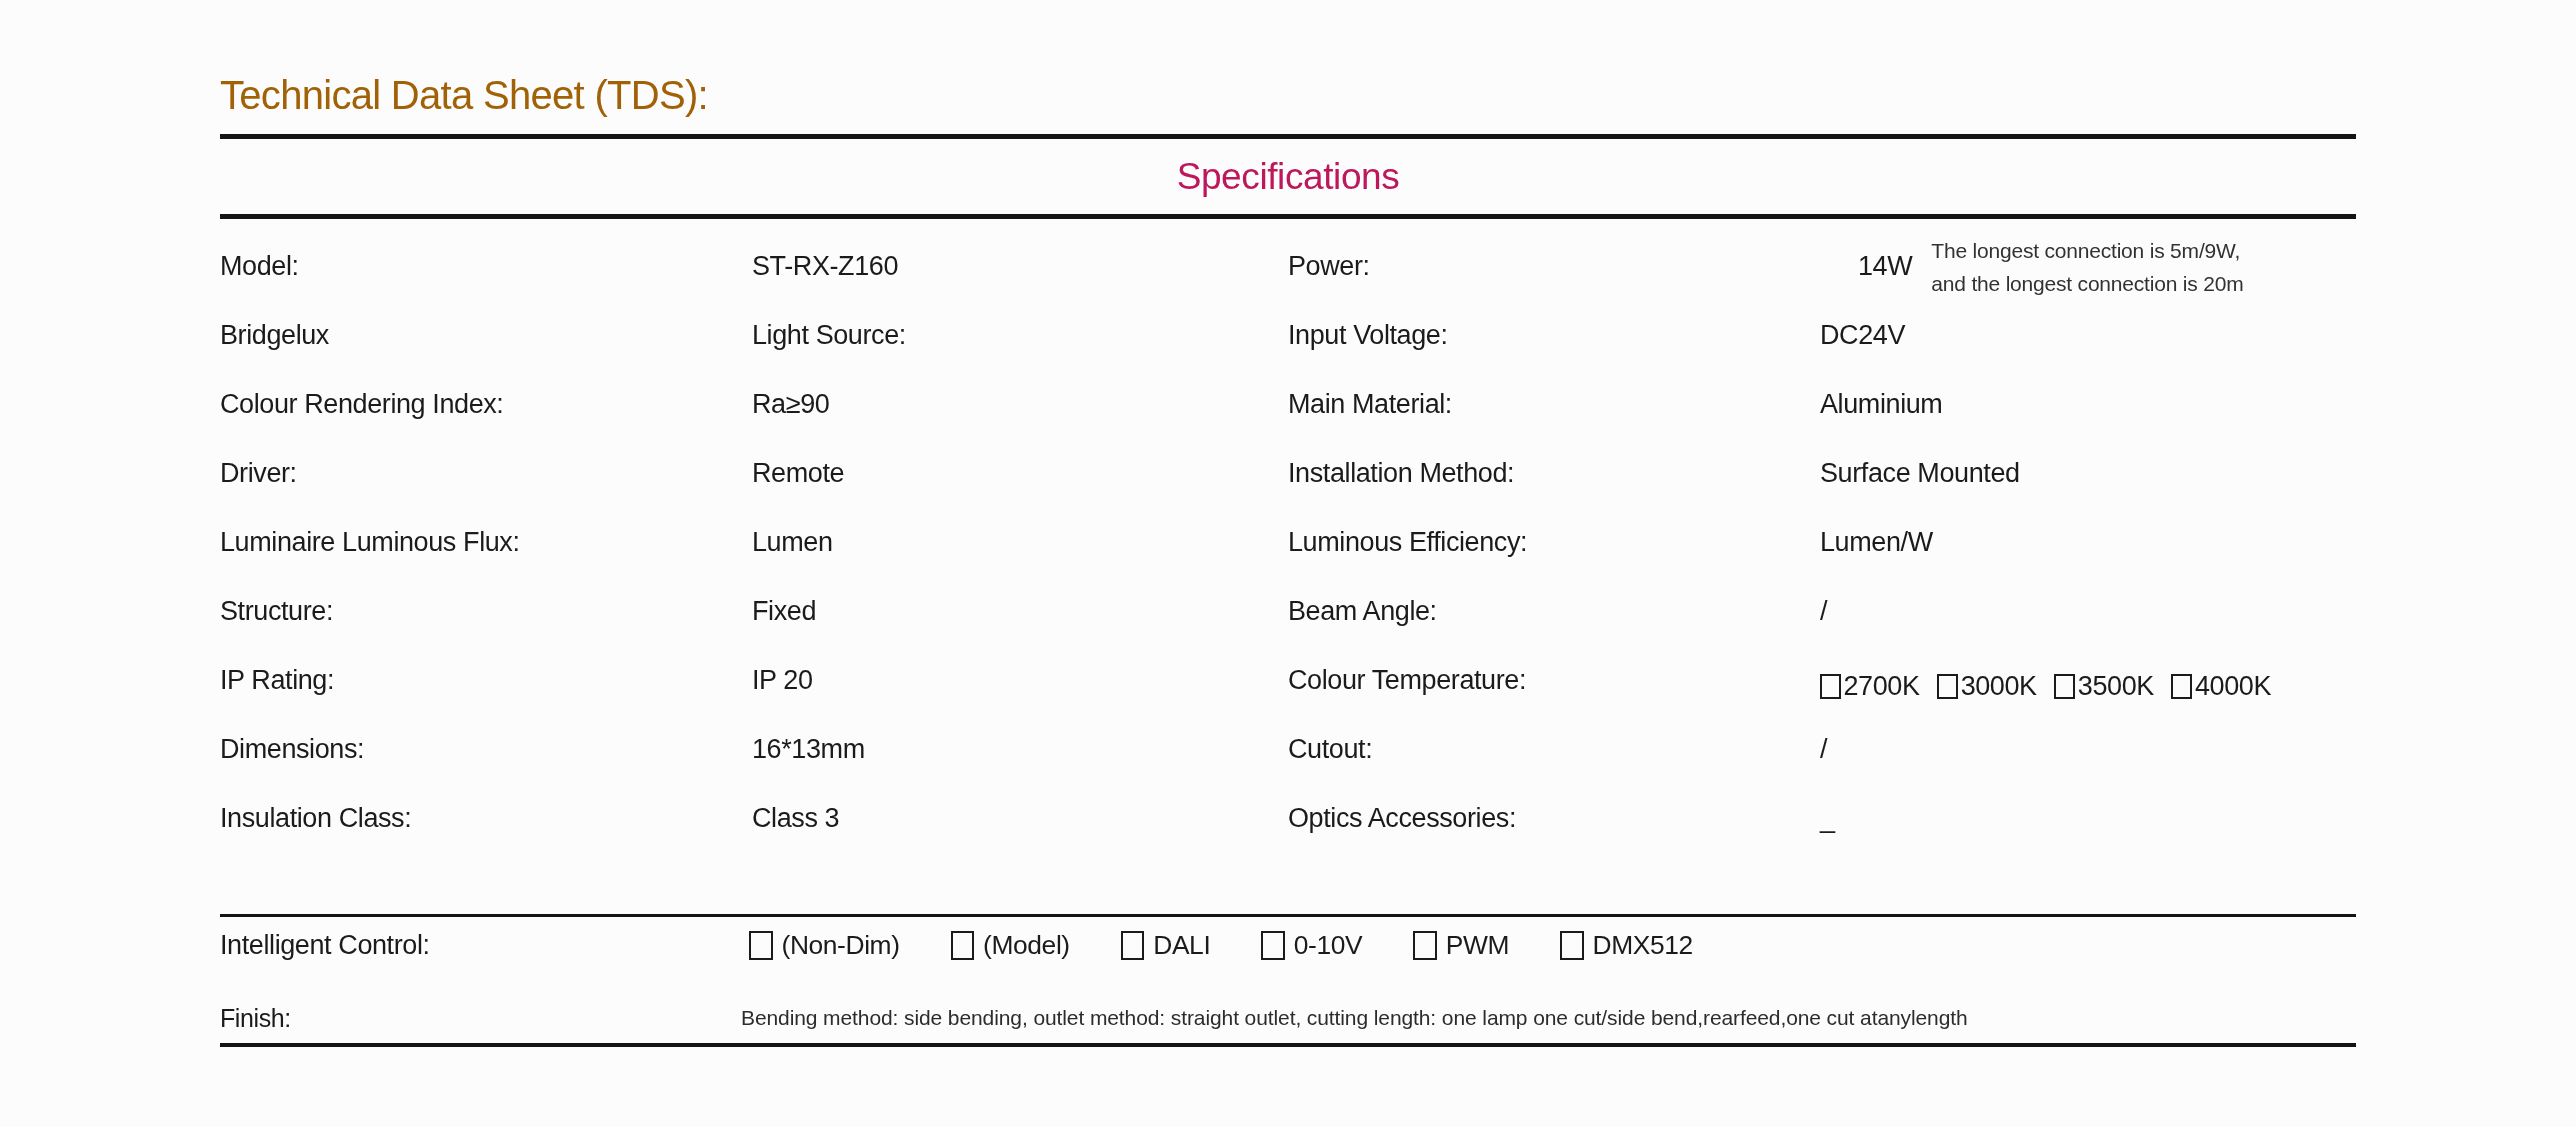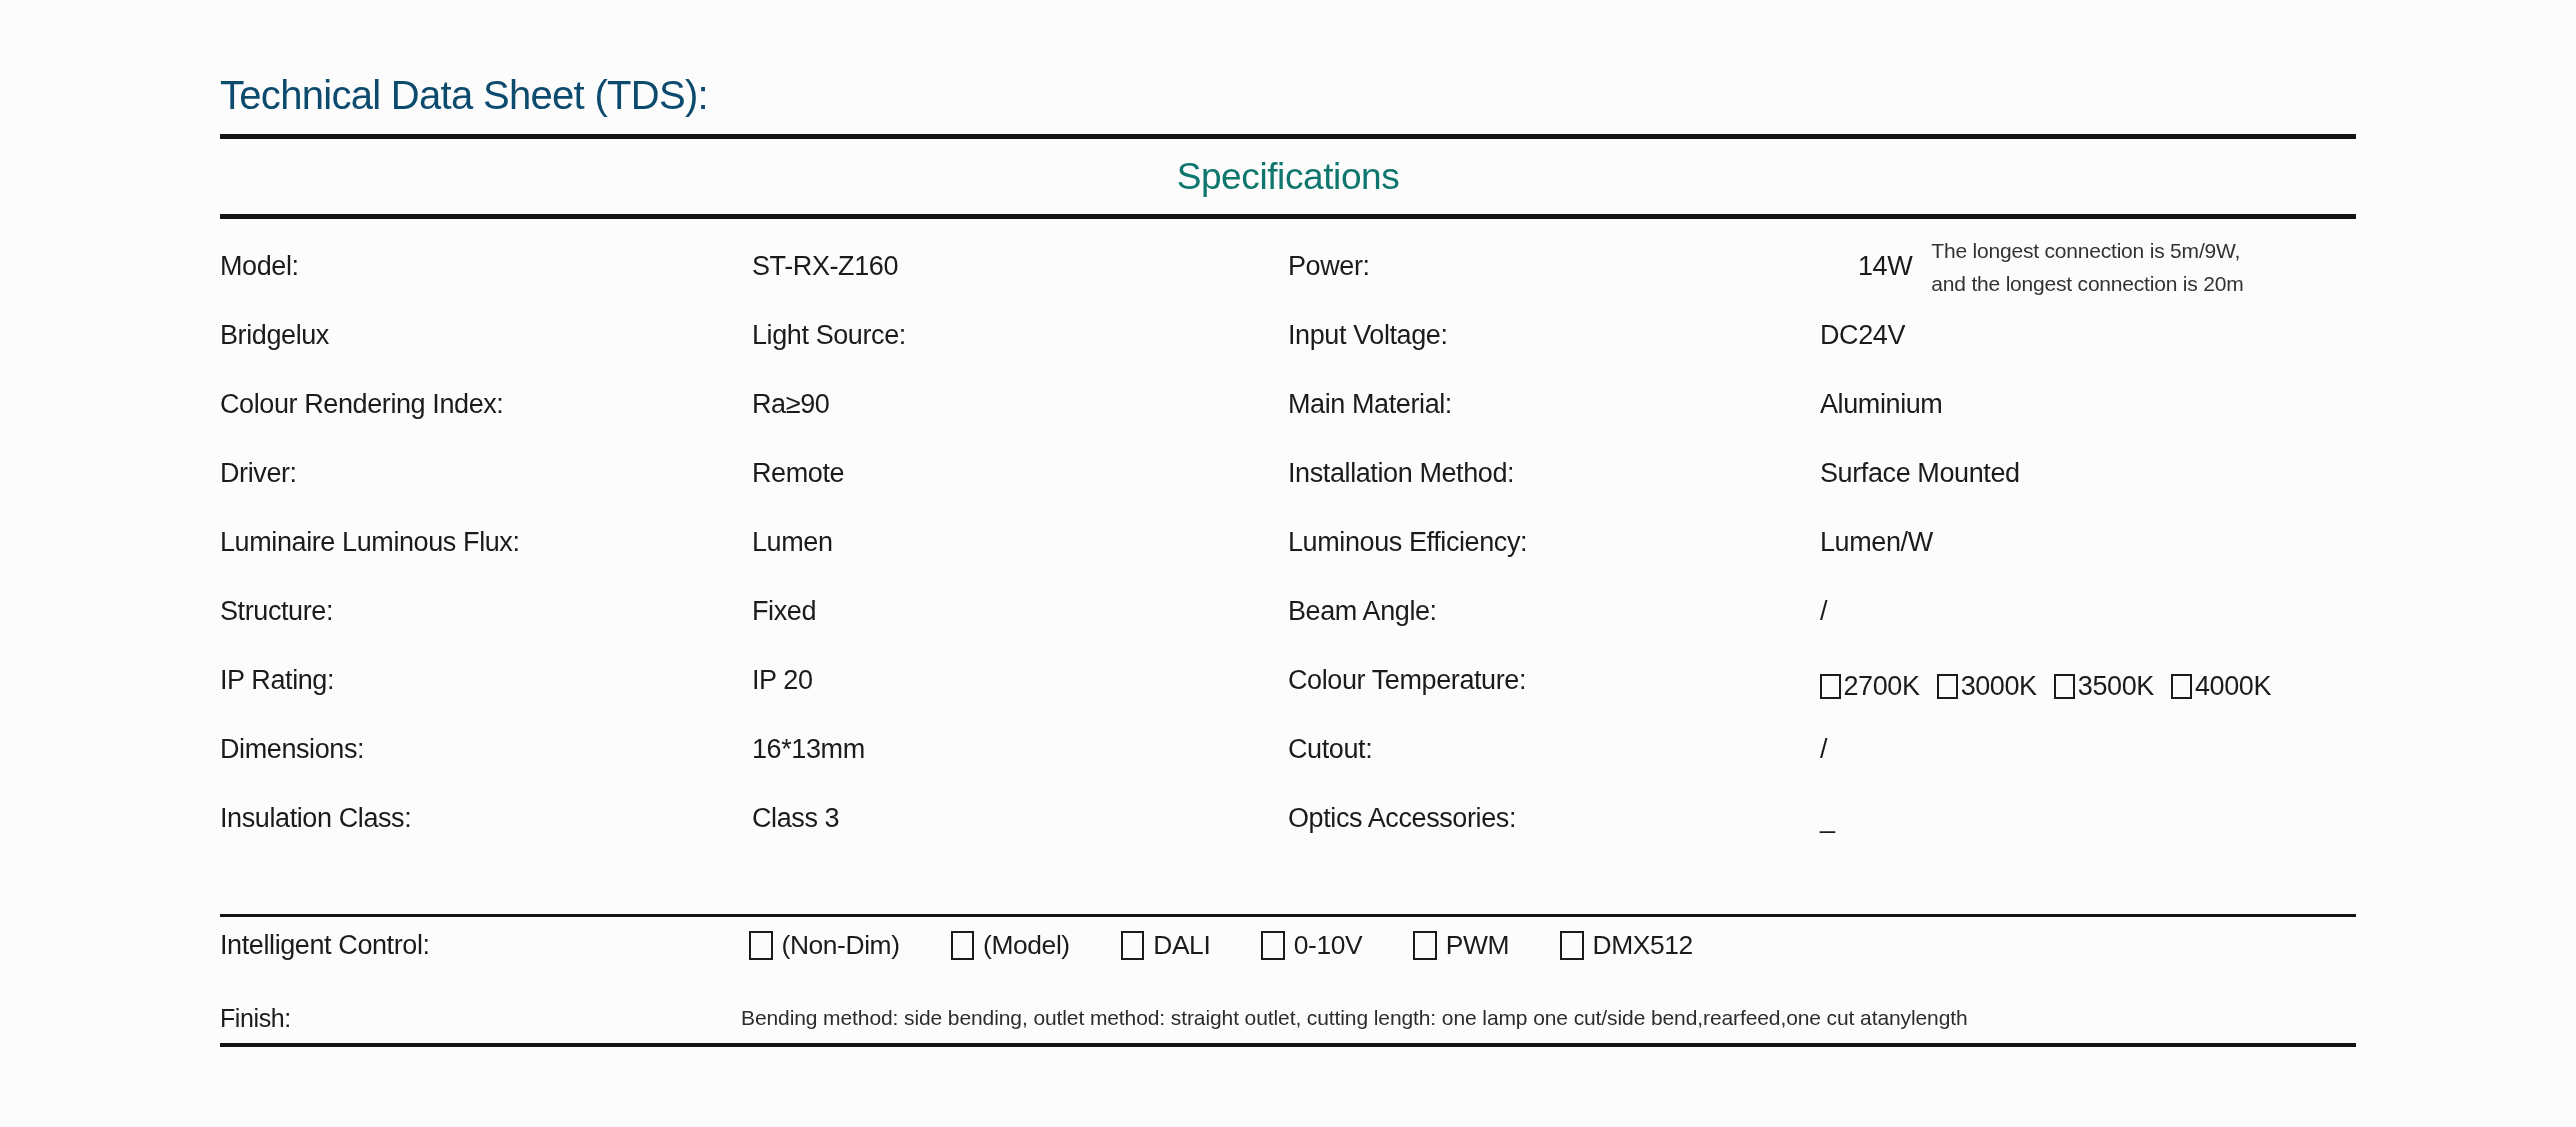--- a/index.html
+++ b/index.html
@@ -7,34 +7,34 @@
     width:2576px;height:1128px;
     background:#fcfcfc;
     font-family:"Liberation Sans","DejaVu Sans",sans-serif;
     color:#1b1b1b;
     -webkit-font-smoothing:antialiased;
   }
   #sheet{position:relative;width:2576px;height:1128px;overflow:hidden;}
 
   .title{
     position:absolute;left:220px;top:73px;
-    font-size:40px;letter-spacing:-0.7px;color:#0c4a6e;
+    font-size:40px;letter-spacing:-0.7px;color:#a16207;
     white-space:nowrap;
   }
 
   .hline{position:absolute;left:220px;width:2136px;background:#141414;}
   .hr1{top:134px;height:5.1px;}
   .hr2{top:214px;height:5.1px;}
   .hr3{top:914px;height:2.9px;}
   .hr4{top:1043px;height:3.7px;}
 
   .spec-band{
     position:absolute;left:220px;top:139px;width:2136px;height:75px;
     display:flex;align-items:center;justify-content:center;
-    font-size:37px;letter-spacing:-0.4px;color:#0f766e;
+    font-size:37px;letter-spacing:-0.4px;color:#be185d;
   }
 
   .rows{
     position:absolute;left:220px;top:232px;width:2136px;
     display:grid;
     grid-template-columns:532px 536px 532px 1fr;
     grid-auto-rows:69px;
   }
   .cell{
     display:flex;align-items:center;

